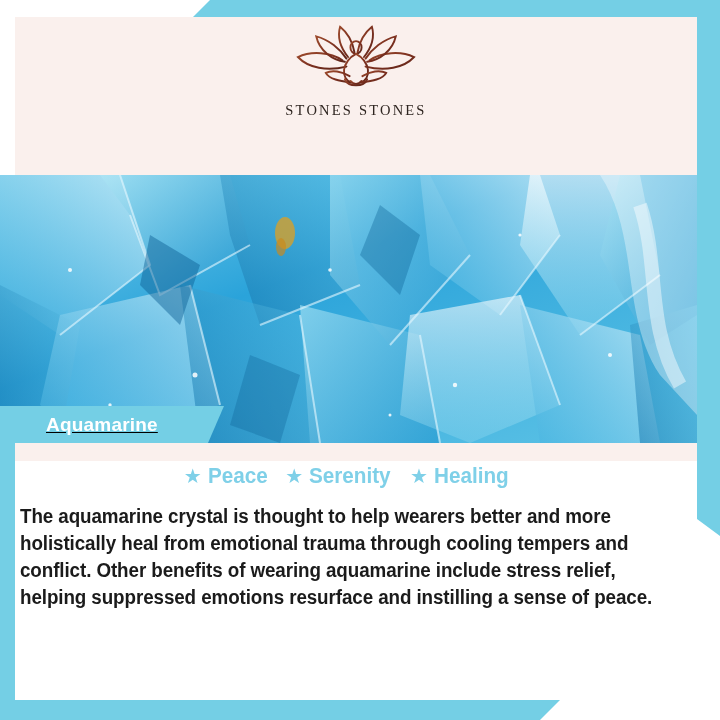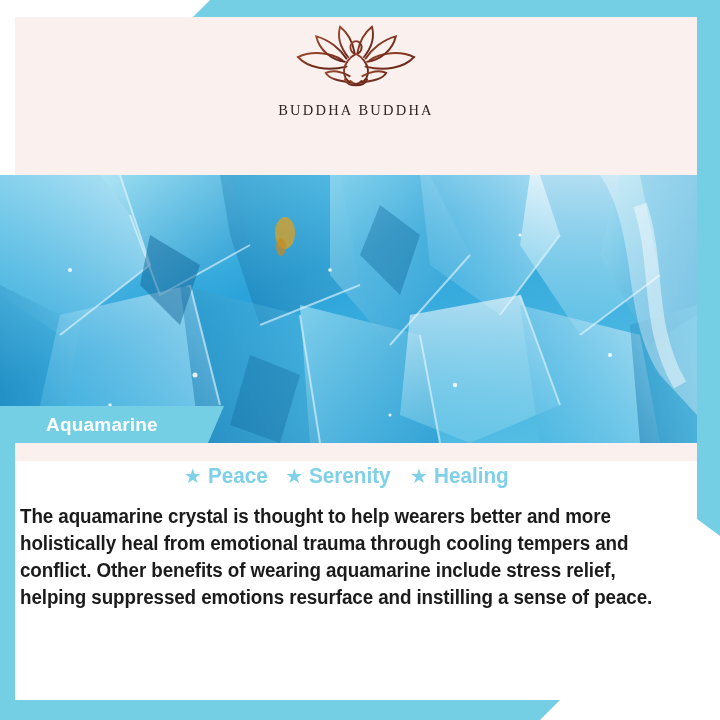--- a/index.html
+++ b/index.html
@@ -72,21 +72,21 @@
     position:absolute; top:175px; left:0; width:697px; height:268px;
     overflow:hidden;
     background:#3aa8d8;
   }
   .hero svg{ display:block; width:100%; height:100%; }
 
   .stone-tag{
     position:absolute; top:406px; left:0; width:224px; height:37px;
     background:#74cfe5;
     clip-path:polygon(0 0, 100% 0, calc(100% - 16px) 100%, 0 100%);
-    display:flex; align-items:center;
+    display:flex; align-items:center;text-decoration:underline;
   }
   .stone-tag span{
     color:#ffffff; font-weight:700; font-size:19px;
     padding-left:46px; letter-spacing:0.2px;
   }
 
   
   .cream-strip{
     position:absolute; top:443px; left:15px; width:682px; height:18px;
     background:#faf0ed;
@@ -160,21 +160,21 @@
 
           <path d="M100 40 C92 44 86 52 85 60 C84 68 88 74 94 76"></path>
           <path d="M100 40 C108 44 114 52 115 60 C116 68 112 74 106 76"></path>
 
           <path d="M94 76 C80 74 66 72 62 64 C70 60 82 62 92 68"></path>
           <path d="M106 76 C120 74 134 72 138 64 C130 60 118 62 108 68"></path>
           <path d="M86 72 C90 82 110 82 114 72"></path>
           <path d="M93 74 C97 79 103 79 107 74"></path>
         </g>
       </svg>
-      <div class="brand-name">BUDDHA BUDDHA</div>
+      <div class="brand-name">STONES STONES</div>
     </div>
 
   </div>
 
   <div class="hero">
     <svg viewBox="0 0 697 268" preserveAspectRatio="none">
       <defs>
         <linearGradient id="bg1" x1="0" y1="0" x2="1" y2="1">
           <stop offset="0%" stop-color="#7ed2ec"></stop>
           <stop offset="40%" stop-color="#2aa3da"></stop>

